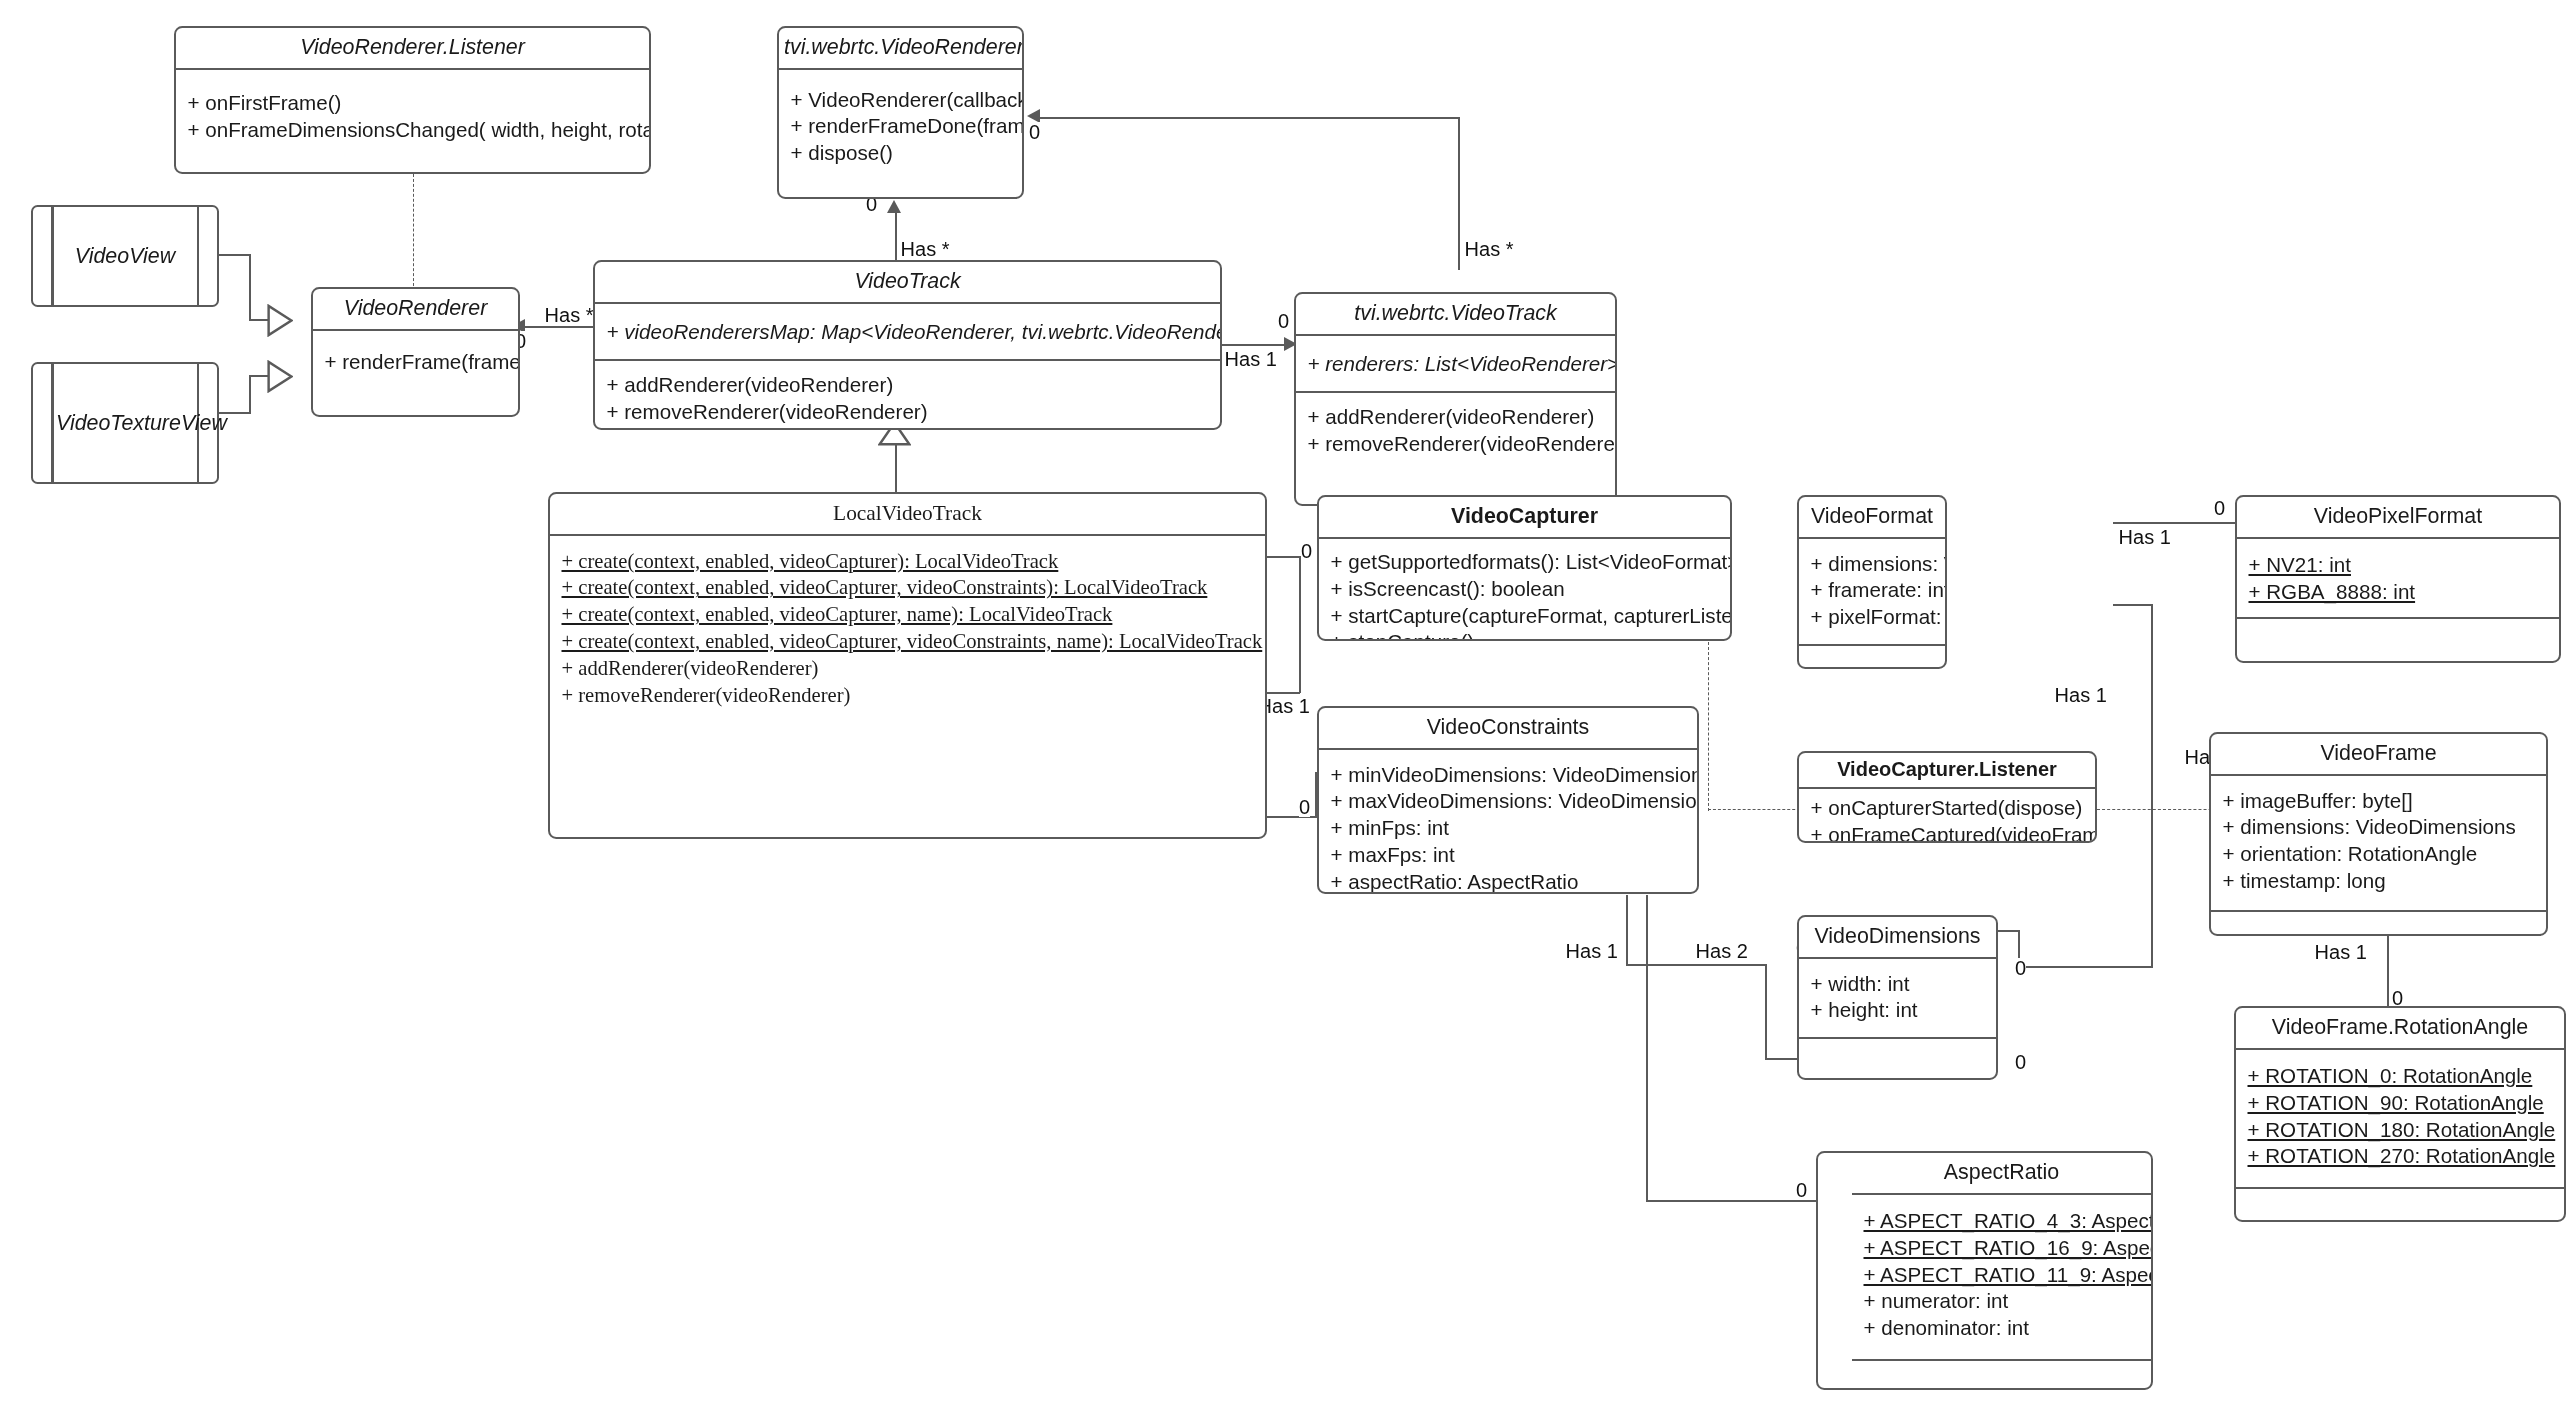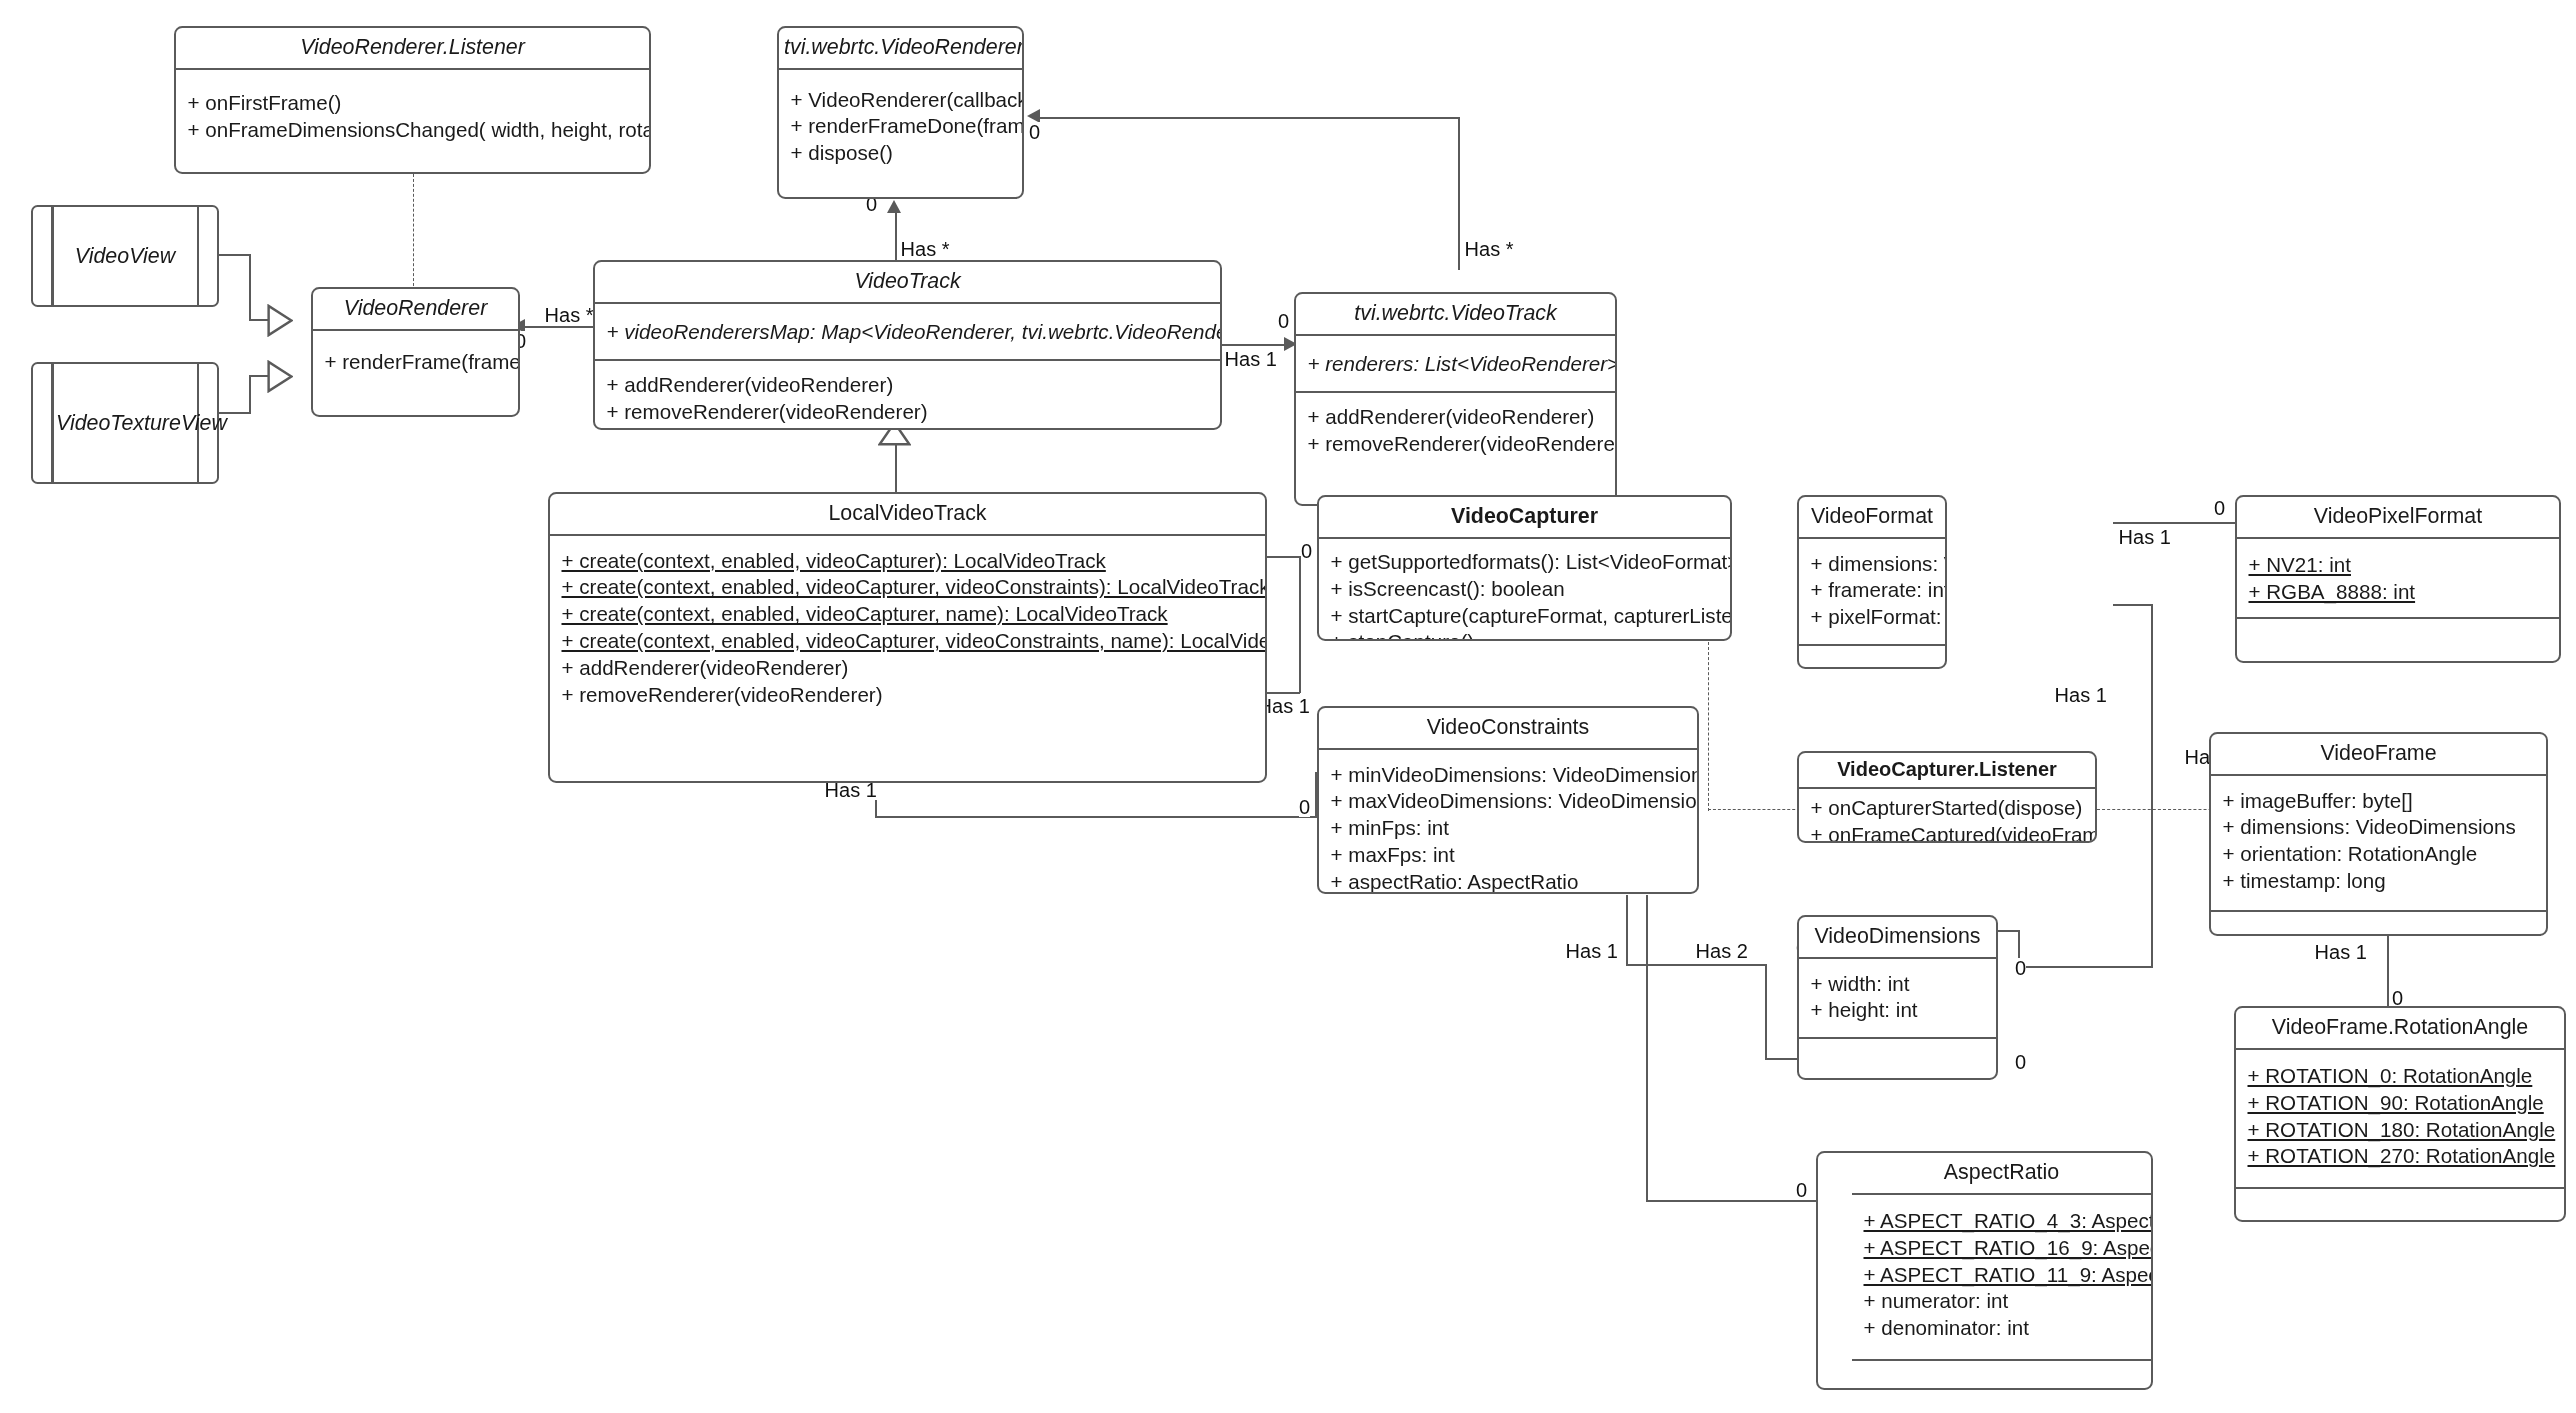--- a/index.html
+++ b/index.html
@@ -310,21 +310,21 @@
     <div class="uml-title italic">tvi.webrtc.VideoTrack</div>
     <div class="uml-section" style="padding-top:15px; padding-bottom:13px;">
       <div class="uml-member italic">+ renderers: List&lt;VideoRenderer&gt;</div>
     </div>
     <div class="uml-section" style="padding-top:11.5px;">
       <div class="uml-member">+ addRenderer(videoRenderer)</div>
       <div class="uml-member">+ removeRenderer(videoRenderer)</div>
     </div>
   </div>
 
-  <div class="uml-class" style="left:548px; top:492px; width:719px; height:291px;">
+  <div class="uml-class" style="left:548px; top:492px; width:719px; height:347px;font-family:Liberation Serif, serif;">
     <div class="uml-title">LocalVideoTrack</div>
     <div class="uml-section" style="padding-top:11.5px;">
       <div class="uml-member static">+ create(context, enabled, videoCapturer): LocalVideoTrack</div>
       <div class="uml-member static">+ create(context, enabled, videoCapturer, videoConstraints): LocalVideoTrack</div>
       <div class="uml-member static">+ create(context, enabled, videoCapturer, name): LocalVideoTrack</div>
       <div class="uml-member static">+ create(context, enabled, videoCapturer, videoConstraints, name): LocalVideoTrack</div>
       <div class="uml-member">+ addRenderer(videoRenderer)</div>
       <div class="uml-member">+ removeRenderer(videoRenderer)</div>
     </div>
   </div>

